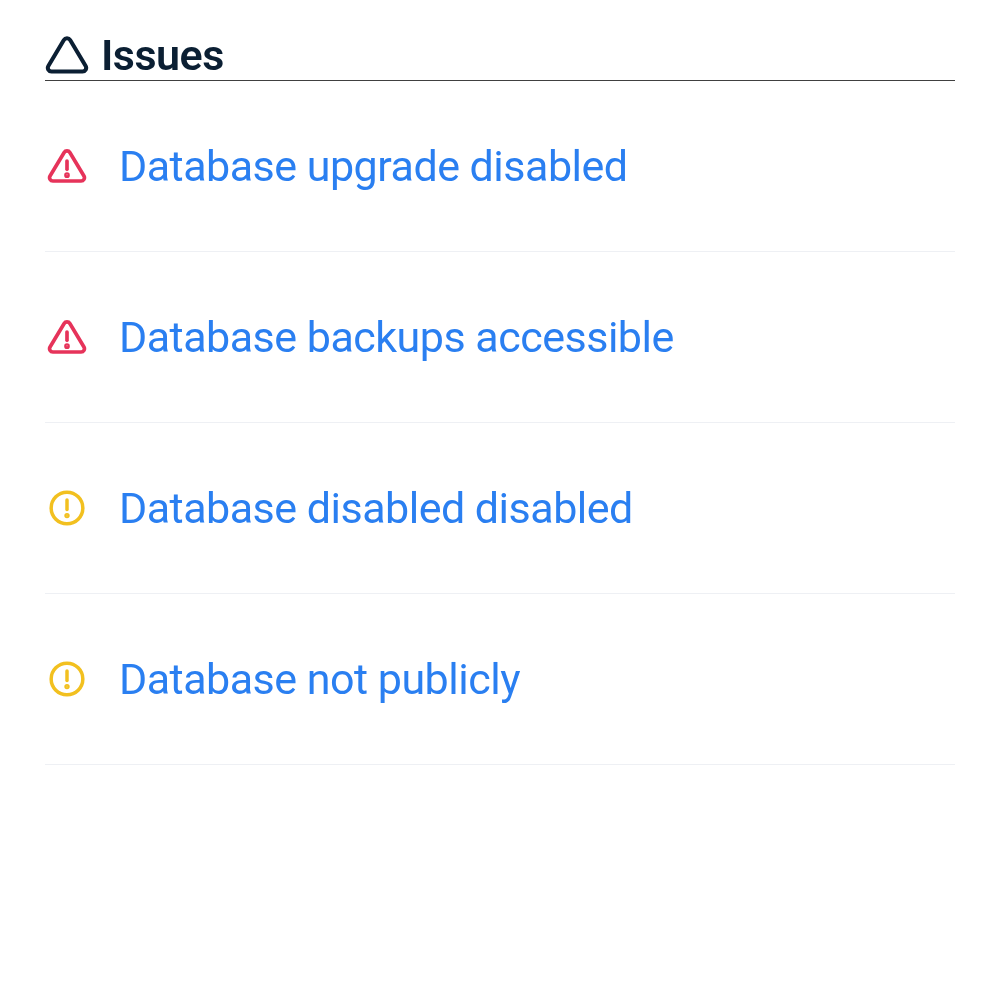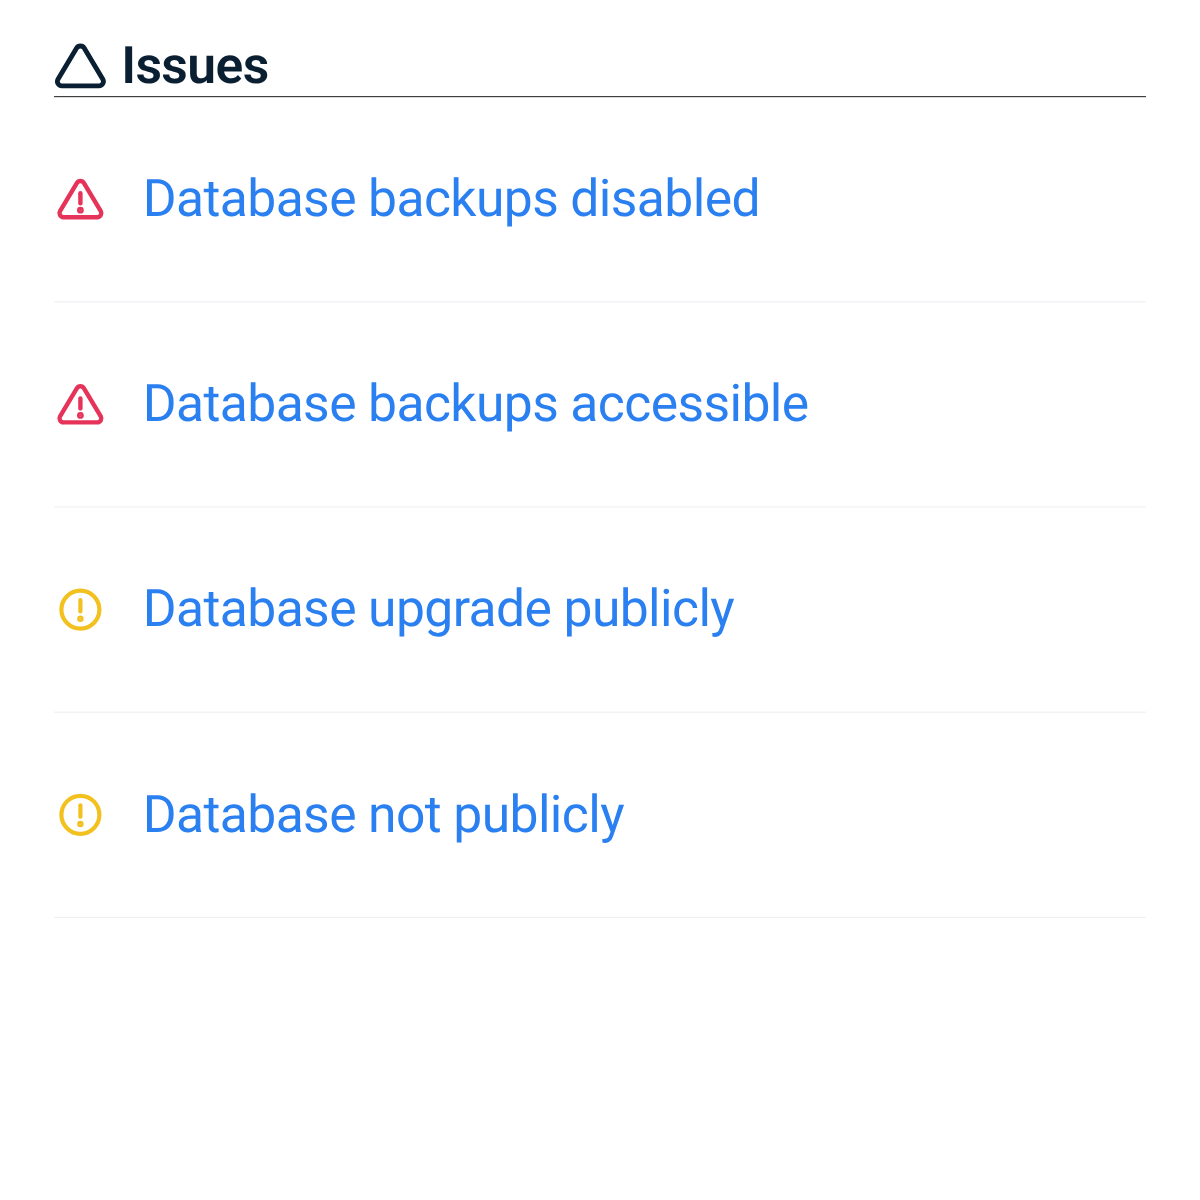--- a/index.html
+++ b/index.html
@@ -73,21 +73,21 @@
   </div>
 
   <div class="issue-row">
     <span class="icon-wrap">
       <svg width="40" height="40" viewBox="0 0 24 24" fill="none" stroke="#e6335a" stroke-width="2.2" stroke-linecap="round" stroke-linejoin="round">
         <path d="M10.29 3.86 1.82 18a2 2 0 0 0 1.71 3h16.94a2 2 0 0 0 1.71-3L13.71 3.86a2 2 0 0 0-3.42 0z"></path>
         <line x1="12" y1="9" x2="12" y2="14"></line>
         <circle cx="12" cy="17.5" r="0.6" fill="#e6335a"></circle>
       </svg>
     </span>
-    <span class="issue-label">Database backups disabled</span>
+    <span class="issue-label">Database upgrade disabled</span>
   </div>
 
   <div class="issue-row">
     <span class="icon-wrap">
       <svg width="40" height="40" viewBox="0 0 24 24" fill="none" stroke="#e6335a" stroke-width="2.2" stroke-linecap="round" stroke-linejoin="round">
         <path d="M10.29 3.86 1.82 18a2 2 0 0 0 1.71 3h16.94a2 2 0 0 0 1.71-3L13.71 3.86a2 2 0 0 0-3.42 0z"></path>
         <line x1="12" y1="9" x2="12" y2="14"></line>
         <circle cx="12" cy="17.5" r="0.6" fill="#e6335a"></circle>
       </svg>
     </span>
@@ -95,21 +95,21 @@
   </div>
 
   <div class="issue-row">
     <span class="icon-wrap">
       <svg width="38" height="38" viewBox="0 0 24 24" fill="none" stroke="#f2c01f" stroke-width="2.2" stroke-linecap="round" stroke-linejoin="round">
         <circle cx="12" cy="12" r="10"></circle>
         <line x1="12" y1="7" x2="12" y2="13"></line>
         <circle cx="12" cy="16.8" r="0.6" fill="#f2c01f"></circle>
       </svg>
     </span>
-    <span class="issue-label">Database upgrade publicly</span>
+    <span class="issue-label">Database disabled disabled</span>
   </div>
 
   <div class="issue-row">
     <span class="icon-wrap">
       <svg width="38" height="38" viewBox="0 0 24 24" fill="none" stroke="#f2c01f" stroke-width="2.2" stroke-linecap="round" stroke-linejoin="round">
         <circle cx="12" cy="12" r="10"></circle>
         <line x1="12" y1="7" x2="12" y2="13"></line>
         <circle cx="12" cy="16.8" r="0.6" fill="#f2c01f"></circle>
       </svg>
     </span>

